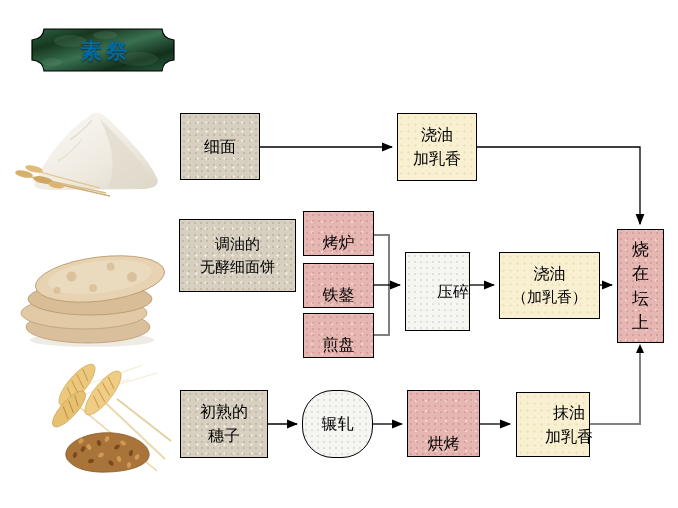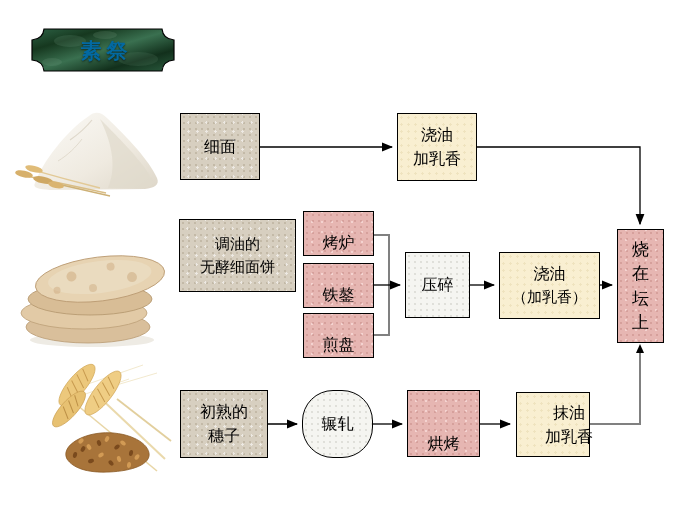--- a/index.html
+++ b/index.html
@@ -191,21 +191,21 @@
   </div>
   <div class="box tex-pink" style="left:303px;top:211px;width:71px;height:45px;">
     <span>烤炉</span>
   </div>
   <div class="box tex-pink" style="left:303px;top:263px;width:71px;height:45px;">
     <span>铁鏊</span>
   </div>
   <div class="box tex-pink" style="left:303px;top:313px;width:71px;height:45px;">
     <span>煎盘</span>
   </div>
-  <div class="box tex-paper" style="left:405px;top:252px;width:65px;height:66px;">
+  <div class="box tex-paper" style="left:405px;top:252px;width:65px;height:79px;align-items:flex-end;">
     <span>压碎</span>
   </div>
   <div class="box tex-cream" style="left:499px;top:252px;width:101px;height:67px;">
     <span>浇油</span>
     <span class="small2">（加乳香）</span>
   </div>
   <div class="box tex-pink burn-box" style="left:617px;top:229px;width:47px;height:114px;">
     <span>烧</span>
     <span>在</span>
     <span>坛</span>

